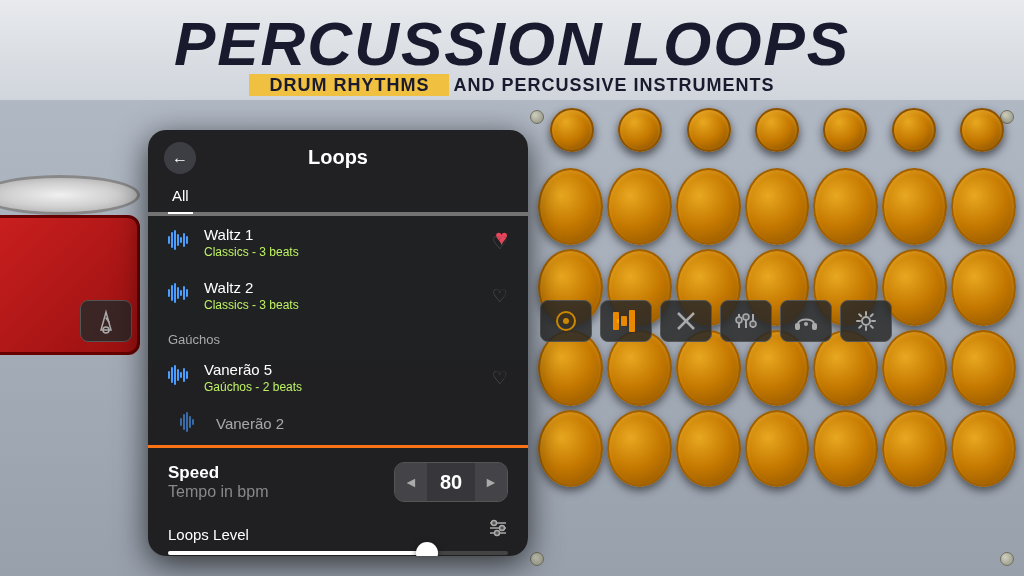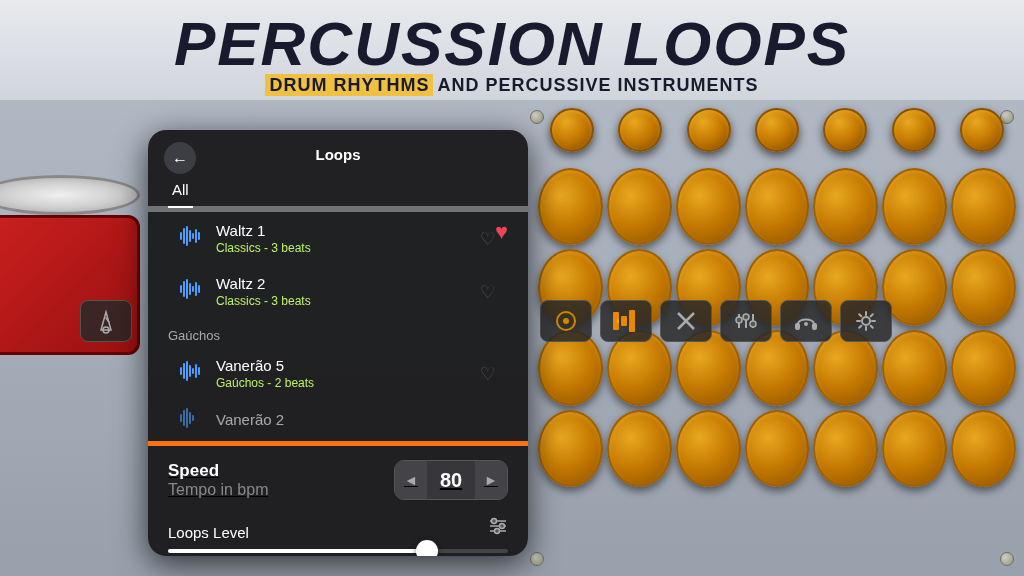--- a/index.html
+++ b/index.html
@@ -47,21 +47,21 @@
       font-size: 18px;
       font-weight: 700;
       letter-spacing: 1px;
       text-transform: uppercase;
     }
 
     .subtitle-highlight {
       color: #f0c040;
       background: #f0c040;
       color: #1a1a2e;
-      padding: 1px 4px;
+      padding: 1px 20px;
       margin-right: 4px;
     }
 
     .subtitle-normal {
       color: #1a1a2e;
     }
 
     
     .instrument-bg {
       position: absolute;
@@ -201,21 +201,21 @@
     }
 
     .panel-header {
       padding: 16px 20px 0;
       text-align: center;
       position: relative;
     }
 
     .panel-title {
       color: #ffffff;
-      font-size: 15px;
+      font-size: 20px;
       font-weight: 600;
       margin-bottom: 10px;
     }
 
     .back-button {
       position: absolute;
       left: 16px;
       top: 12px;
       width: 32px;
       height: 32px;
@@ -235,21 +235,21 @@
       top: 46px;
       color: #e8445a;
       font-size: 22px;
       cursor: pointer;
     }
 
     .tab-row {
       display: flex;
       align-items: flex-start;
       padding: 0 20px;
-      border-bottom: 6px solid #737373;
+      border-bottom: 4px solid #737373;
       margin-bottom: 0;
       position: relative;
     }
 
     .tab-item {
       color: #fff;
       font-size: 15px;
       font-weight: 500;
       padding: 8px 4px;
       position: relative;
@@ -275,21 +275,21 @@
 
     .section-label {
       color: #aaaaaa;
       font-size: 13px;
       padding: 10px 20px 4px;
     }
 
     .loop-item {
       display: flex;
       align-items: center;
-      padding: 10px 32px;
+      padding: 10px 20px;
       cursor: pointer;
       position: relative;
     }
 
     .loop-wave-icon {
       color: #4a9eff;
       font-size: 20px;
       margin-right: 12px;
       min-width: 24px;
     }
@@ -312,22 +312,21 @@
 
     .loop-heart {
       color: #555;
       font-size: 18px;
       cursor: pointer;
     }
 
     
     .speed-section {
       padding: 14px 20px 8px;
-      border-top: 5px solid #f97316;
-      text-decoration: underline;
+      border-top: 3px solid #f97316;
     }
 
     .speed-row {
       display: flex;
       align-items: center;
       justify-content: space-between;
       margin-bottom: 2px;
     }
 
     .speed-label {

